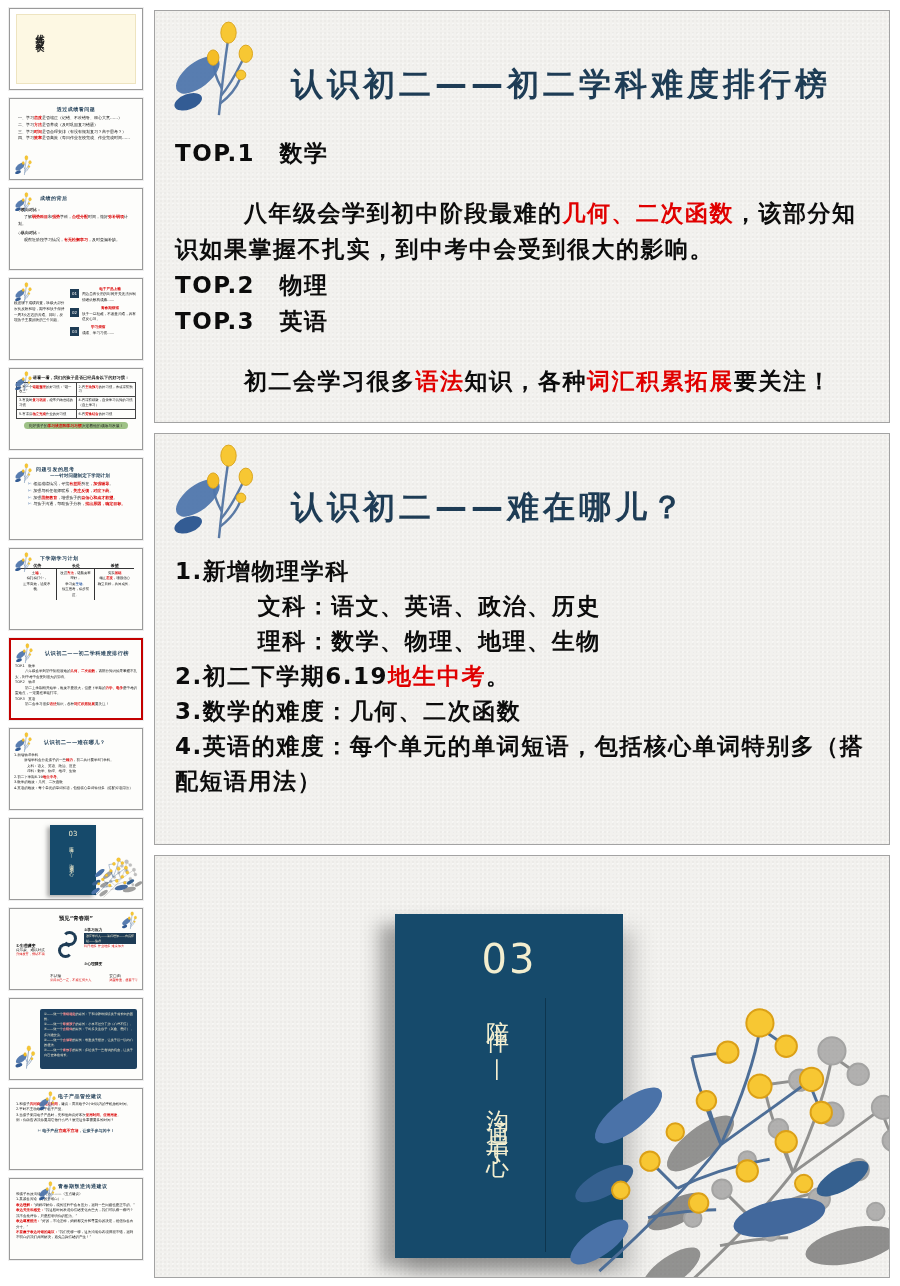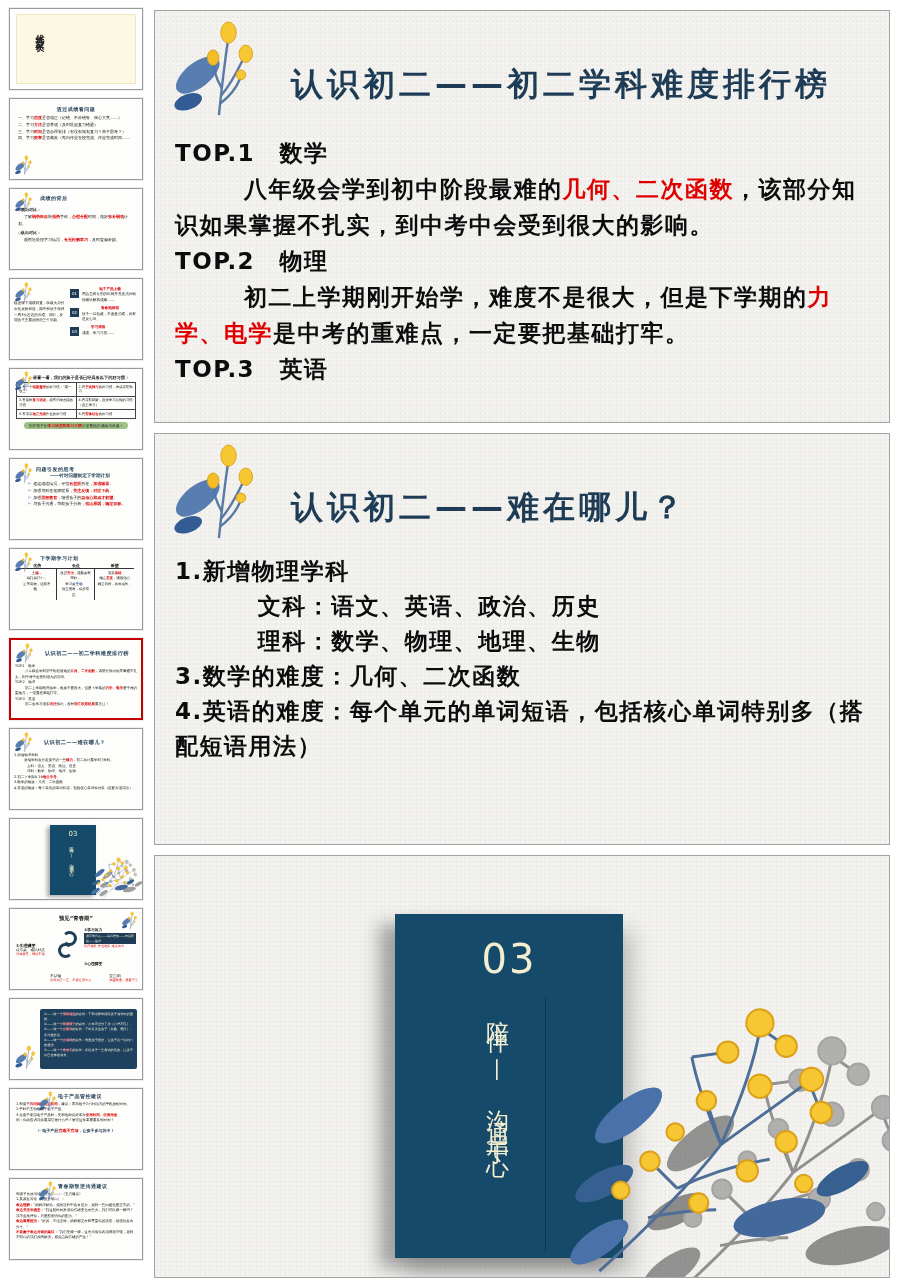--- a/index.html
+++ b/index.html
@@ -89,21 +89,21 @@
   .canvas { flex:1; padding:10px 10px 8px 2px; display:flex; flex-direction:column; gap:10px; }
   .slide { width:736px; background:#f2f1ee; border:1px solid #a3a3a3; position:relative; overflow:hidden;
            background-image:radial-gradient(rgba(0,0,0,.025) 1px, transparent 1px), radial-gradient(rgba(255,255,255,.4) 1px, transparent 1px);
            background-size:4px 4px, 5px 5px; }
   .slide1, .slide2 { height:414px; }
   .slide3 { height:424px; }
 
   .sprig { position:absolute; left:14px; top:8px; width:96px; height:106px; }
   .slide-title { position:absolute; left:136px; top:52px; font-size:32px; font-weight:bold; color:#1e3c55; letter-spacing:4px; }
   .slide-body { position:absolute; left:20px; right:14px; top:124px; font-size:23px; line-height:36px; letter-spacing:1.5px; color:#0c0c0c; font-weight:bold; }
-  .slide-body .ind { text-indent:3em; }
+  .slide-body .ind { text-indent:3em;margin-top:24px; }
   .slide-body .ind2 { text-indent:3.6em; }
   .slide-body .c-red { color:#e00000; }
   .slide2 .slide-body { top:120px; line-height:35px; }
 
   .s3-card { position:absolute; left:240px; top:58px; width:228px; height:344px; background:#164a6b;
              box-shadow:-16px 10px 16px rgba(75,75,75,.45), 10px 16px 20px rgba(75,75,75,.30); }
   .s3-num { text-align:center; margin-top:22px; font-size:40px; color:#f3eecf; letter-spacing:2px; }
   .s3-vert { position:absolute; left:88px; top:88px; writing-mode:vertical-rl; font-size:23px; color:#f3eecf; letter-spacing:11px; }
   .s3-line { position:absolute; left:150px; top:84px; width:1px; height:254px; background:rgba(8,36,54,.55); }
   .s3-spray { position:absolute; left:400px; top:128px; width:332px; height:292px; }
@@ -416,34 +416,35 @@
 
   <section class="slide slide1">
     <svg class="sprig">
         <use href="#sprig"></use>
       </svg>
     <h1 class="slide-title">认识初二——初二学科难度排行榜</h1>
     <div class="slide-body">
         <div class="rl"><span>TOP.1　数学</span></div>
         <div class="rl ind"><span>八年级会学到初中阶段最难的</span><span class="c-red">几何、二次函数</span><span>，该部分知识如果掌握不扎实，到中考中会受到很大的影响。</span></div>
         <div class="rl"><span>TOP.2　物理</span></div>
-        <div class="rl ind"><span>初二上学期刚开始学，难度不是很大，但是下学期的</span><span class="c-red">力学、电学</span><span>是中考的重难点，一定要把基础打牢。</span></div>
         <div class="rl"><span>TOP.3　英语</span></div>
+        <div class="rl ind"><span>初二会学习很多</span><span class="c-red">语法</span><span>知识，各种</span><span class="c-red">词汇积累拓展</span><span>要关注！</span></div>
       </div>
   </section>
 
   <section class="slide slide2">
     <svg class="sprig">
         <use href="#sprig"></use>
       </svg>
     <h1 class="slide-title">认识初二——难在哪儿？</h1>
     <div class="slide-body">
         <div class="rl"><span>1.新增物理学科</span></div>
         <div class="rl ind2"><span>文科：语文、英语、政治、历史</span></div>
         <div class="rl ind2"><span>理科：数学、物理、地理、生物</span></div>
+        <div class="rl"><span>2.初二下学期6.19</span><span class="c-red">地生中考</span><span>。</span></div>
         <div class="rl"><span>3.数学的难度：几何、二次函数</span></div>
         <div class="rl"><span>4.英语的难度：每个单元的单词短语，包括核心单词特别多（搭配短语用法）</span></div>
       </div>
   </section>
 
   <section class="slide slide3">
     <svg class="s3-spray-sh">
         <use href="#spray"></use>
       </svg>
     <div class="s3-card">

